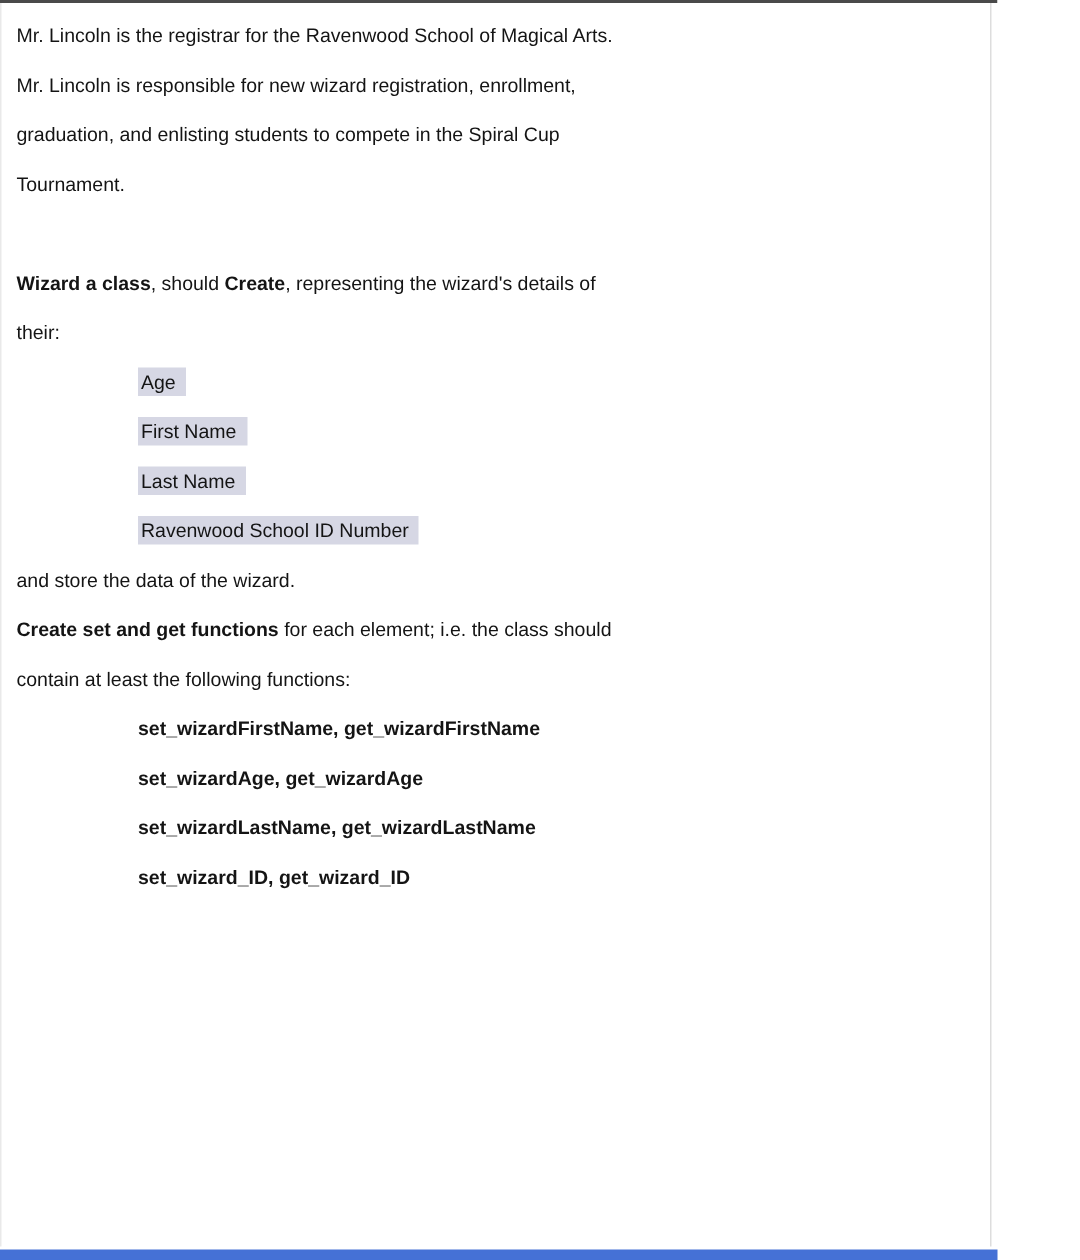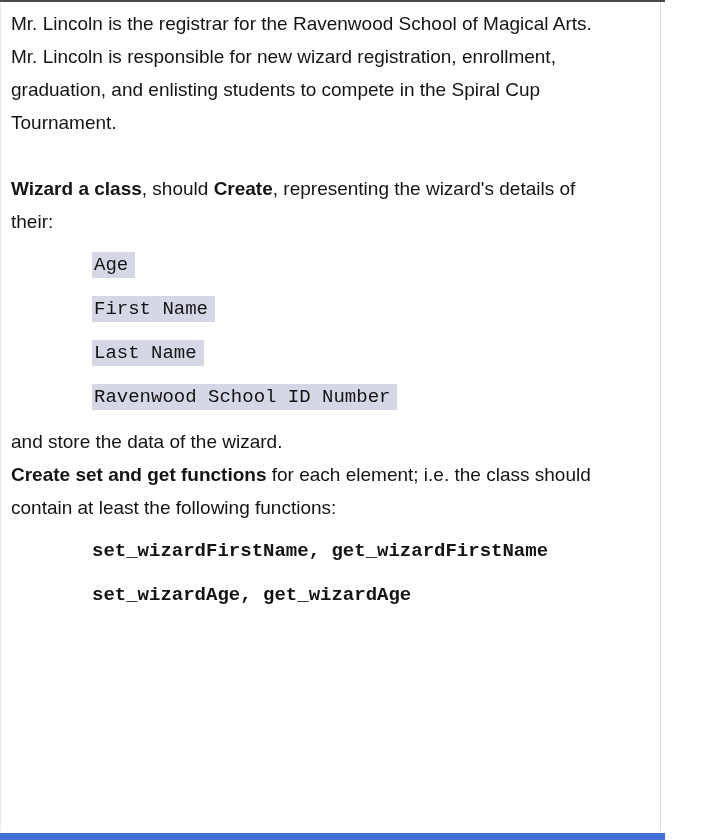--- a/index.html
+++ b/index.html
@@ -1,44 +1,44 @@
 <!DOCTYPE html>
 <html style="--page-bg: #ffffff; --text-color: #141414; --highlight-color: #d6d7e4; --topbar-color: #4a4a4a; --bottombar-color: #4571d6;"><head>
 <meta charset="utf-8">
 <style>
   html,body{margin:0;padding:0;background:#ffffff;}
   body{width:720px;height:840px;overflow:hidden;}
   .page{
     position:relative;width:665px;height:840px;overflow:hidden;
     background:var(--page-bg,#ffffff);
     font-family:"Liberation Sans","DejaVu Sans",sans-serif;
-    font-size:19px;line-height:33px;color:var(--text-color,#141414);
+    font-size:13px;line-height:33px;color:var(--text-color,#141414);
   }
   .topline{height:2px;background:var(--topbar-color,#4a4a4a);}
   .content{
     margin-right:4px;height:824px;overflow:hidden;
     border-left:1px solid #e9e9e9;border-right:1px solid #dddddd;
     padding:5px 2px 0 10px;
     white-space:pre;
   }
   .para{margin:0;white-space:pre;}
-  .indent{margin:11px 0;padding-left:81px;font-family:Liberation Mono, monospace;}
+  .indent{margin:0 0;padding-left:81px;}
   .spacer{height:33px;}
   .b{font-weight:bold;}
   .hl{background:var(--highlight-color,#d6d7e4);padding:2px 7px 2px 2px;}
   .bottombar{
     position:absolute;left:0;bottom:0;width:720px;height:7px;
     background:var(--bottombar-color,#4571d6);
   }
 </style>
 </head>
 <body>
 
 <div class="page">
   <div class="topline"></div>
   <div class="content" id="content"><p class="para"><span>Mr. Lincoln is the registrar for the Ravenwood School of Magical Arts.
 Mr. Lincoln is responsible for new wizard registration, enrollment,
 graduation, and enlisting students to compete in the Spiral Cup
 Tournament.</span></p><div class="spacer"></div><p class="para"><span class="b">Wizard a class</span><span>, should </span><span class="b">Create</span><span>, representing the wizard's details of
 their:</span></p><p class="para indent"><span class="hl">Age</span></p><p class="para indent"><span class="hl">First Name</span></p><p class="para indent"><span class="hl">Last Name</span></p><p class="para indent"><span class="hl">Ravenwood School ID Number</span></p><p class="para"><span>and store the data of the wizard.</span></p><p class="para"><span class="b">Create set and get functions</span><span> for each element; i.e. the class should
-contain at least the following functions:</span></p><p class="para indent"><span class="b">set_wizardFirstName, get_wizardFirstName</span></p><p class="para indent"><span class="b">set_wizardAge, get_wizardAge</span></p></div>
+contain at least the following functions:</span></p><p class="para indent"><span class="b">set_wizardFirstName, get_wizardFirstName</span></p><p class="para indent"><span class="b">set_wizardAge, get_wizardAge</span></p><p class="para indent"><span class="b">set_wizardLastName, get_wizardLastName</span></p><p class="para indent"><span class="b">set_wizard_ID, get_wizard_ID</span></p></div>
   <div class="bottombar"></div>
 </div>
 
 </body></html>

